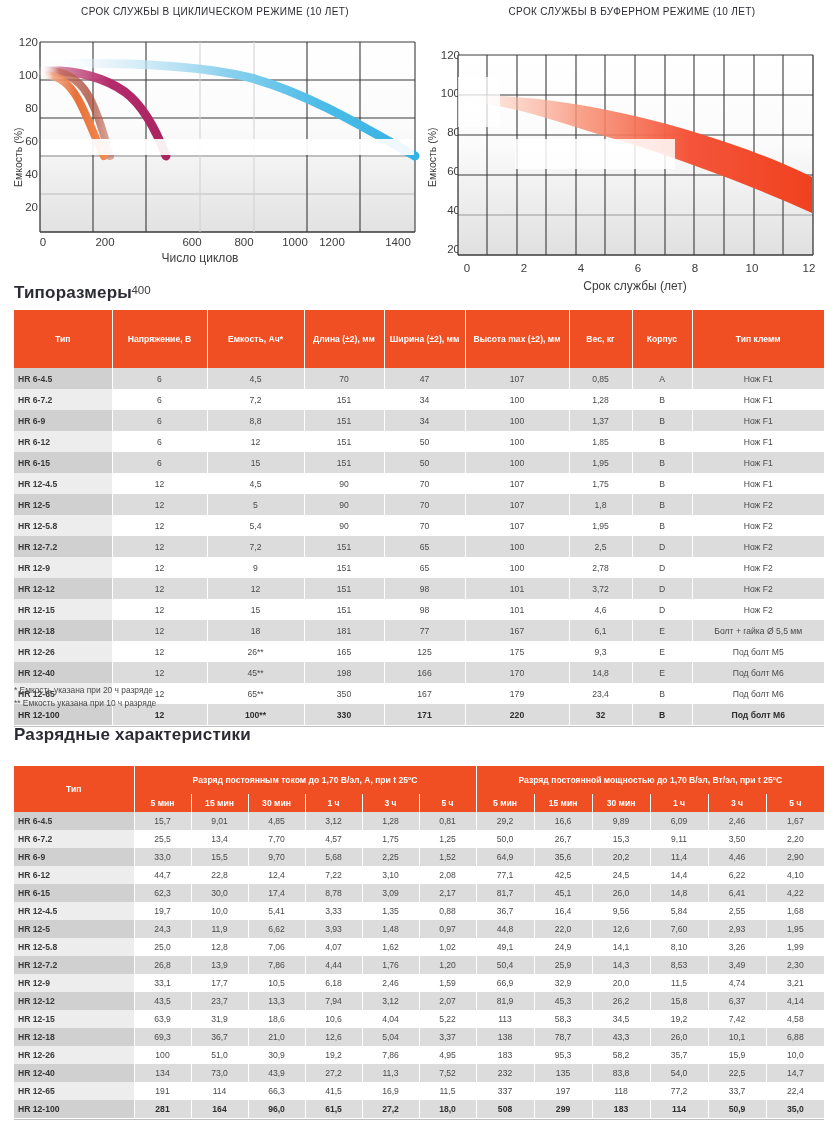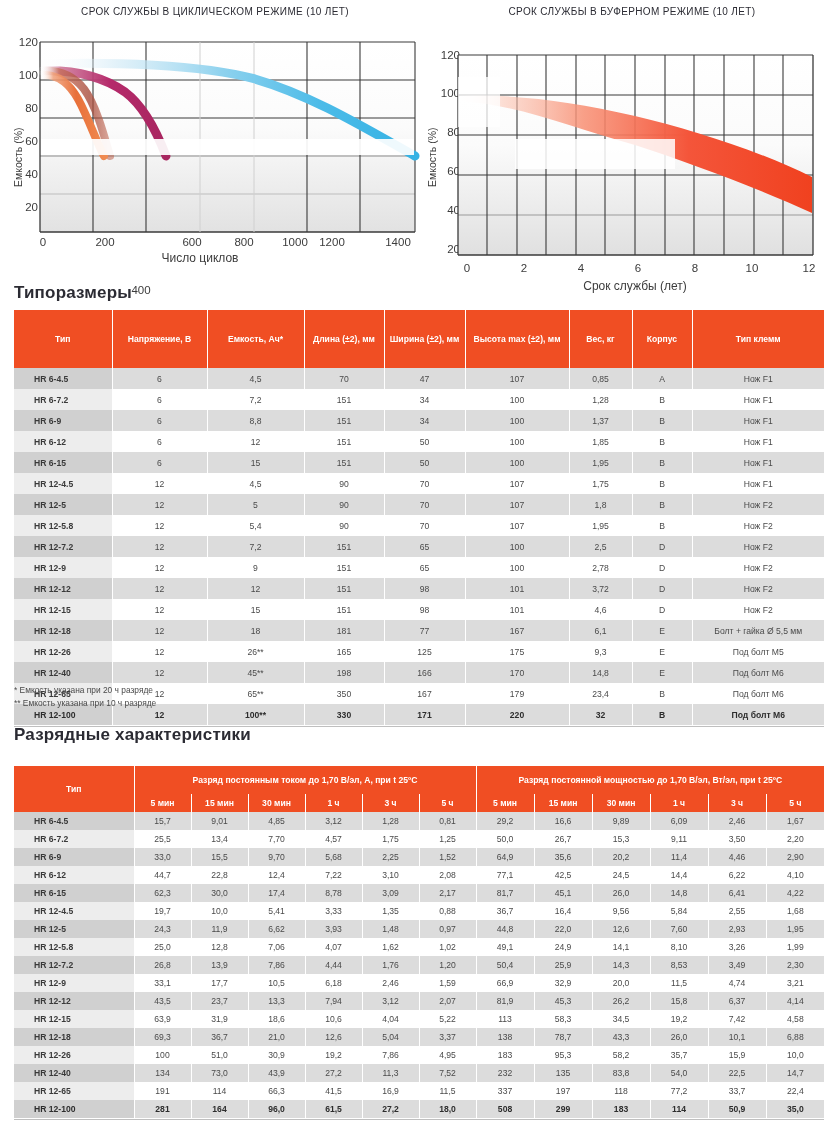--- a/index.html
+++ b/index.html
@@ -99,21 +99,21 @@
     font-size: 8.6px;
     text-align: center;
     color: #4a4a4a;
     padding: 2.6px 2px;
     border-right: 1.5px solid #ffffff;
     white-space: nowrap;
   }
   tbody td:last-child { border-right: none; }
   tbody td.type-cell {
     text-align: left;
-    padding-left: 20px;
+    padding-left: 4px;
     font-weight: bold;
     color: #3a3a3a;
   }
   tbody tr.odd  td { background: #dcdcdc; }
   tbody tr.even td { background: #ffffff; }
   tbody tr.odd  td.type-cell { background: #d0d0d0; }
   tbody tr.even td.type-cell { background: #ededed; }
   tbody tr.last td { font-weight: bold; color: #2d2d2d; }
 
   .table-wrap { position: absolute; left: 14px; }

